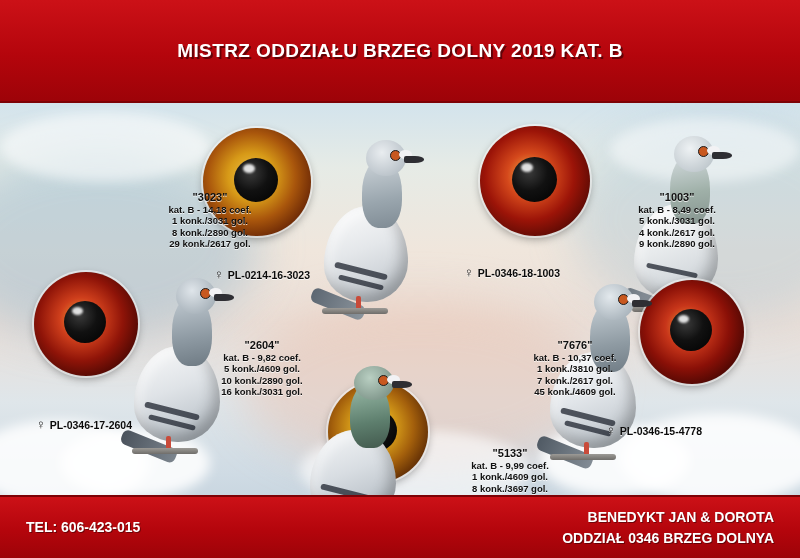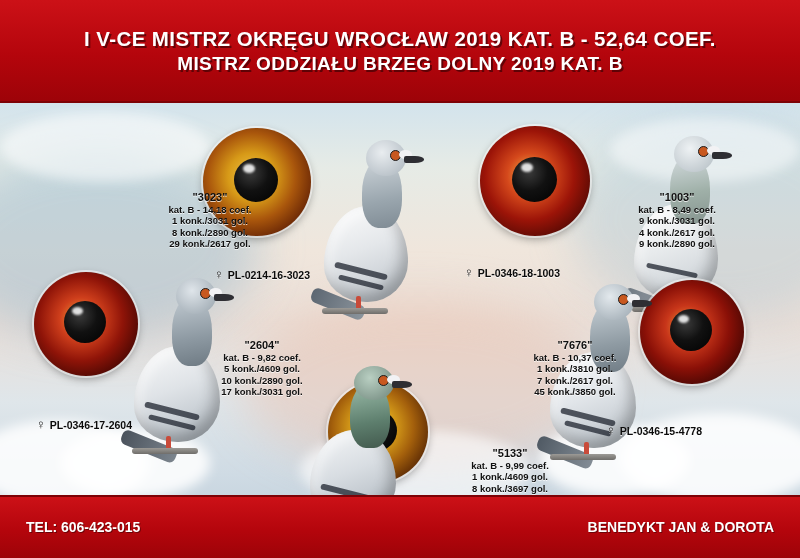--- a/index.html
+++ b/index.html
@@ -104,21 +104,20 @@
 
   <div class="cloud" style="left:-30px;bottom:52px;width:180px;height:86px;"></div>
   <div class="cloud" style="left:60px;bottom:60px;width:150px;height:70px;"></div>
   <div class="cloud" style="right:-20px;bottom:55px;width:200px;height:90px;"></div>
   <div class="cloud" style="right:110px;bottom:62px;width:150px;height:72px;"></div>
   <div class="cloud" style="left:0px;top:112px;width:210px;height:70px;background:rgba(255,255,255,.55);"></div>
   <div class="cloud" style="right:0px;top:118px;width:190px;height:64px;background:rgba(255,255,255,.5);"></div>
   <div class="cloud" style="left:300px;bottom:48px;width:230px;height:80px;background:rgba(255,255,255,.6);"></div>
 
   <div class="header">
-    <div class="line h2">I V-CE MISTRZ OKRĘGU WROCŁAW 2019 KAT. B - 52,64 COEF.</div>
     <div class="line h3">MISTRZ ODDZIAŁU BRZEG DOLNY 2019 KAT. B</div>
   </div>
 
   <div class="eye" style="left:203px;top:128px;width:108px;height:108px;background:radial-gradient(circle at 45% 45%, #f0c64a 0%, #d79a18 28%, #a9560c 52%, #6e2a06 74%, #2b1003 100%);">
     <div class="pupil" style="left:31px;top:30px;width:44px;height:44px;"></div>
     <div class="glint" style="left:40px;top:36px;width:12px;height:9px;"></div>
   </div>
 
   <div class="pigeon" style="left:300px;top:110px;width:130px;height:200px;">
     <div class="pg-tail" style="left:12px;top:176px;width:56px;height:15px;background:linear-gradient(90deg,#5d6772,#8b949c);transform:rotate(22deg);"></div>
@@ -161,21 +160,21 @@
     <div class="pg-eye" style="left:88px;top:38px;width:9px;height:9px;"></div>
     <div class="pg-cere" style="left:97px;top:38px;width:13px;height:9px;"></div>
     <div class="pg-beak" style="left:102px;top:44px;width:20px;height:7px;"></div>
     <div class="pg-leg" style="left:56px;top:186px;width:5px;height:14px;"></div>
     <div class="pg-perch" style="left:22px;top:198px;width:66px;height:6px;"></div>
   </div>
 
   <div class="info center" style="left:612px;top:192px;width:130px;">
     <div class="name">"1003"</div>
     <div>kat. B - 8,49 coef.</div>
-    <div>9 konk./3031 gol.</div>
+    <div>5 konk./3031 gol.</div>
     <div>4 konk./2617 gol.</div>
     <div>9 konk./2890 gol.</div>
   </div>
 
   <div class="ring" style="left:464px;top:266px;">
     <span class="sym">♀</span>
     <span>PL-0346-18-1003</span>
   </div>
 
   <div class="eye" style="left:34px;top:272px;width:104px;height:104px;background:radial-gradient(circle at 45% 45%, #f2a43a 0%, #cf3f1c 26%, #8f1408 52%, #4d0803 76%, #1d0301 100%);">
@@ -195,21 +194,21 @@
     <div class="pg-beak" style="left:102px;top:42px;width:20px;height:7px;"></div>
     <div class="pg-leg" style="left:54px;top:184px;width:5px;height:14px;"></div>
     <div class="pg-perch" style="left:20px;top:196px;width:66px;height:6px;"></div>
   </div>
 
   <div class="info center" style="left:192px;top:340px;width:140px;">
     <div class="name">"2604"</div>
     <div>kat. B - 9,82 coef.</div>
     <div>5 konk./4609 gol.</div>
     <div>10 konk./2890 gol.</div>
-    <div>17 konk./3031 gol.</div>
+    <div>16 konk./3031 gol.</div>
   </div>
 
   <div class="ring" style="left:36px;top:418px;">
     <span class="sym">♀</span>
     <span>PL-0346-17-2604</span>
   </div>
 
   <div class="eye" style="left:640px;top:280px;width:104px;height:104px;background:radial-gradient(circle at 45% 45%, #ef9a38 0%, #c8361a 26%, #8a1007 52%, #4a0703 76%, #1b0301 100%);">
     <div class="pupil" style="left:30px;top:29px;width:42px;height:42px;"></div>
     <div class="glint" style="left:38px;top:35px;width:11px;height:8px;"></div>
@@ -227,21 +226,21 @@
     <div class="pg-beak" style="left:104px;top:42px;width:20px;height:7px;"></div>
     <div class="pg-leg" style="left:56px;top:184px;width:5px;height:14px;"></div>
     <div class="pg-perch" style="left:22px;top:196px;width:66px;height:6px;"></div>
   </div>
 
   <div class="info center" style="left:500px;top:340px;width:150px;">
     <div class="name">"7676"</div>
     <div>kat. B - 10,37 coef.</div>
     <div>1 konk./3810 gol.</div>
     <div>7 konk./2617 gol.</div>
-    <div>45 konk./3850 gol.</div>
+    <div>45 konk./4609 gol.</div>
   </div>
 
   <div class="ring" style="left:606px;top:424px;">
     <span class="sym">♀</span>
     <span>PL-0346-15-4778</span>
   </div>
 
   <div class="eye" style="left:328px;top:382px;width:100px;height:100px;background:radial-gradient(circle at 45% 45%, #f7d060 0%, #d9a01a 26%, #a4600c 52%, #5e2c05 76%, #1f0d02 100%);">
     <div class="pupil" style="left:28px;top:28px;width:41px;height:41px;"></div>
     <div class="glint" style="left:36px;top:34px;width:11px;height:8px;"></div>
@@ -273,16 +272,17 @@
     <span class="sym">♀</span>
     <span>PL-0346-15-5133</span>
   </div>
 
   <div class="footer">
     <div class="col">
       <div>TEL: 606-423-015</div>
     </div>
     <div class="col right">
       <div>BENEDYKT JAN &amp; DOROTA</div>
+      <div>ODDZIAŁ 0346 BRZEG DOLNYA</div>
     </div>
   </div>
 
 </div>
 
 </body></html>

